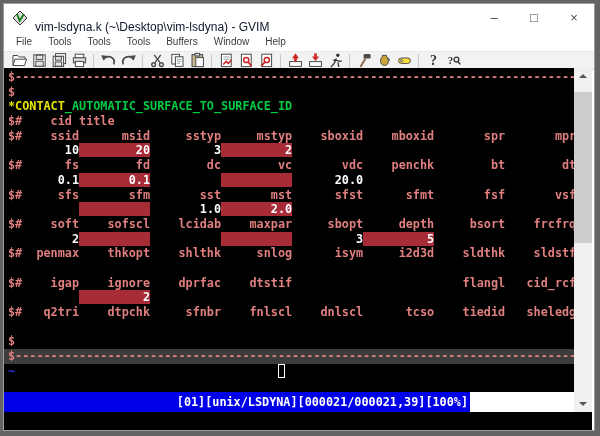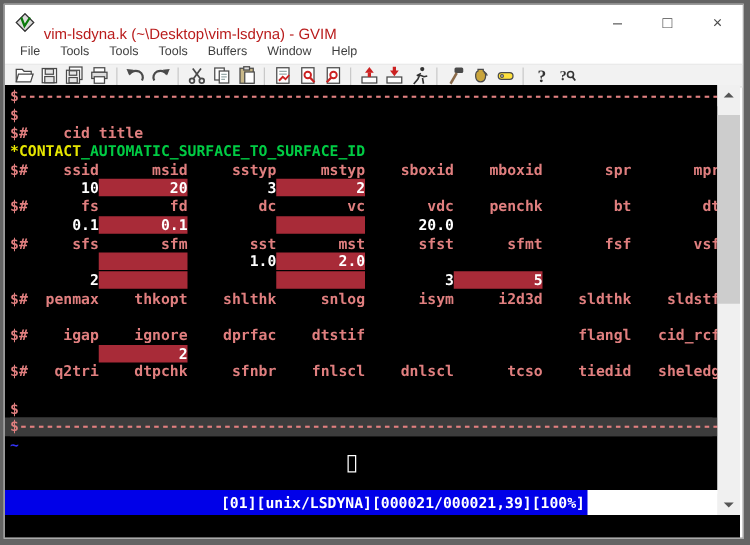--- a/index.html
+++ b/index.html
@@ -3,21 +3,21 @@
 <meta charset="utf-8">
 <style>
   html,body{margin:0;padding:0}
   body{width:600px;height:436px;background:#646464;position:relative;overflow:hidden;
        font-family:"Liberation Sans",sans-serif;}
   #win{position:absolute;left:3px;top:3px;width:592px;height:428px;background:#ffffff;
        border:1px solid #9b9b9b;box-sizing:border-box;}
   
   .titlebar{height:27px;display:flex;align-items:center;background:#fff;}
   .appicon{width:16px;height:16px;margin:0 7px 0 8px;flex:0 0 auto;}
-  .title{font-size:12px;color:#b91c1c;white-space:nowrap;margin-top:18px;}
+  .title{font-size:12px;color:#0f172a;white-space:nowrap;margin-top:18px;}
   .wcontrols{margin-left:auto;display:flex;height:27px;}
   .wbtn{width:40px;height:27px;line-height:27px;text-align:center;color:#4c4c4c;font-size:13px;}
   
   .menubar{height:20px;background:#fff;display:flex;align-items:center;padding-left:4px;}
   .mitem{font-size:10px;color:#3d3d3d;padding:0 8px;}
   
   .toolbar{height:19px;background:#f2f2f2;border-top:1px solid #eaeaea;border-bottom:1px solid #e0e0e0;
            display:flex;align-items:center;padding-left:5px;box-sizing:border-box;}
   .tbtn{width:20px;height:18px;display:flex;align-items:center;justify-content:center;flex:0 0 auto;}
   .tsep{width:1px;height:14px;background:#c9c9c9;margin:0 4px;flex:0 0 auto;}
@@ -220,28 +220,29 @@
           <circle cx="11.4" cy="7.6" r="2.4" fill="none" stroke="#333" stroke-width="1.3"></circle>
           <line x1="13" y1="9.6" x2="15.2" y2="12.4" stroke="#333" stroke-width="1.5"></line>
         </svg>
       </span>
     </div>
 
   <div id="editor">
     <div id="lines">
         <div class="ln"><span class="c">$--------------------------------------------------------------------------------</span></div>
         <div class="ln"><span class="c">$</span></div>
+        <div class="ln"><span class="kw">*CONTACT</span><span class="opt">_AUTOMATIC_SURFACE_TO_SURFACE_ID</span></div>
         <div class="ln"><span class="c">$#    cid title</span></div>
-        <div class="ln"><span class="kw">*CONTACT</span><span class="opt">_AUTOMATIC_SURFACE_TO_SURFACE_ID</span></div>
         <div class="ln"><span class="c">$#    ssid      msid     sstyp     mstyp    sboxid    mboxid       spr       mpr</span></div>
         <div class="ln"><span class="v">        10</span><span class="hl">        20</span><span class="v">         3</span><span class="hl">         2</span></div>
         <div class="ln"><span class="c">$#      fs        fd        dc        vc       vdc    penchk        bt        dt</span></div>
         <div class="ln"><span class="v">       0.1</span><span class="hl">       0.1</span><span class="v">          </span><span class="hl">          </span><span class="v">      20.0</span></div>
         <div class="ln"><span class="c">$#     sfs       sfm       sst       mst      sfst      sfmt       fsf       vsf</span></div>
         <div class="ln"><span class="v">          </span><span class="hl">          </span><span class="v">       1.0</span><span class="hl">       2.0</span></div>
+        <div class="ln"><span class="c">$#    soft    sofscl    lcidab    maxpar     sbopt     depth     bsort    frcfrq</span></div>
         <div class="ln"><span class="v">         2</span><span class="hl">          </span><span class="v">          </span><span class="hl">          </span><span class="v">         3</span><span class="hl">         5</span></div>
         <div class="ln"><span class="c">$#  penmax    thkopt    shlthk     snlog      isym     i2d3d    sldthk    sldstf</span></div>
         <div class="ln"></div>
         <div class="ln"><span class="c">$#    igap    ignore    dprfac    dtstif                        flangl   cid_rcf</span></div>
         <div class="ln"><span class="v">          </span><span class="hl">         2</span></div>
         <div class="ln"><span class="c">$#   q2tri    dtpchk     sfnbr    fnlscl    dnlscl      tcso    tiedid   sheledg</span></div>
         <div class="ln"></div>
         <div class="ln"><span class="c">$</span></div>
         <div class="ln cul"><span class="c">$--------------------------------------------------------------------------------</span></div>
         <div class="ln"><span class="nt">~</span></div>

